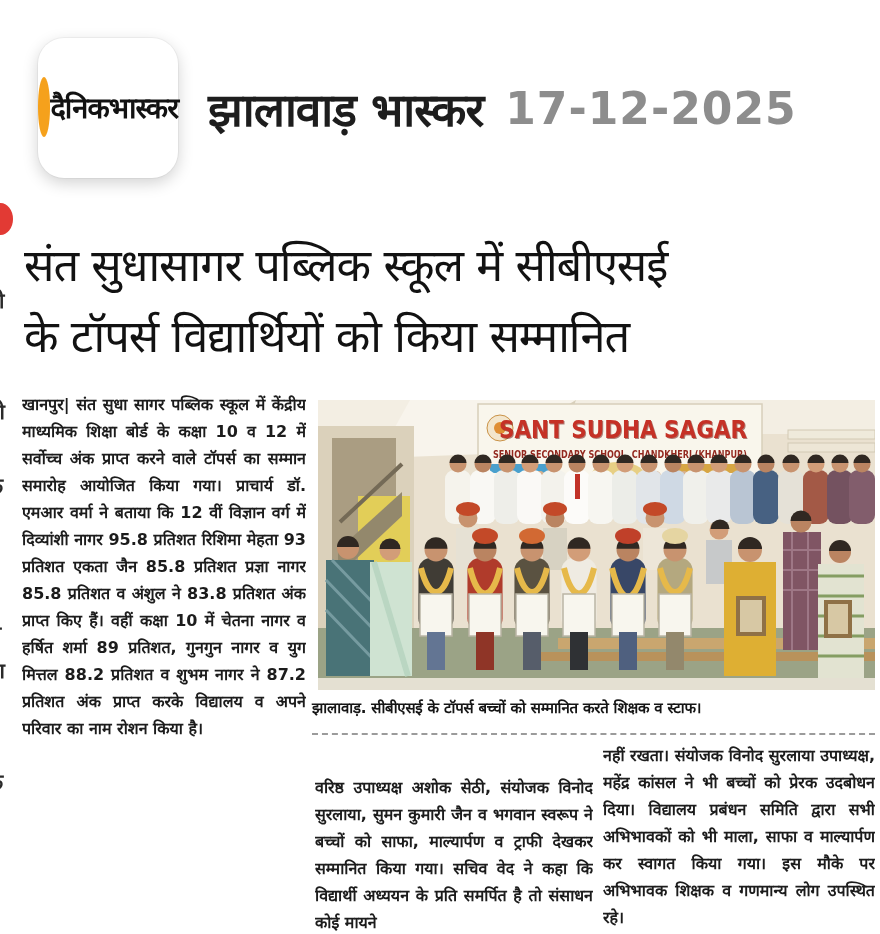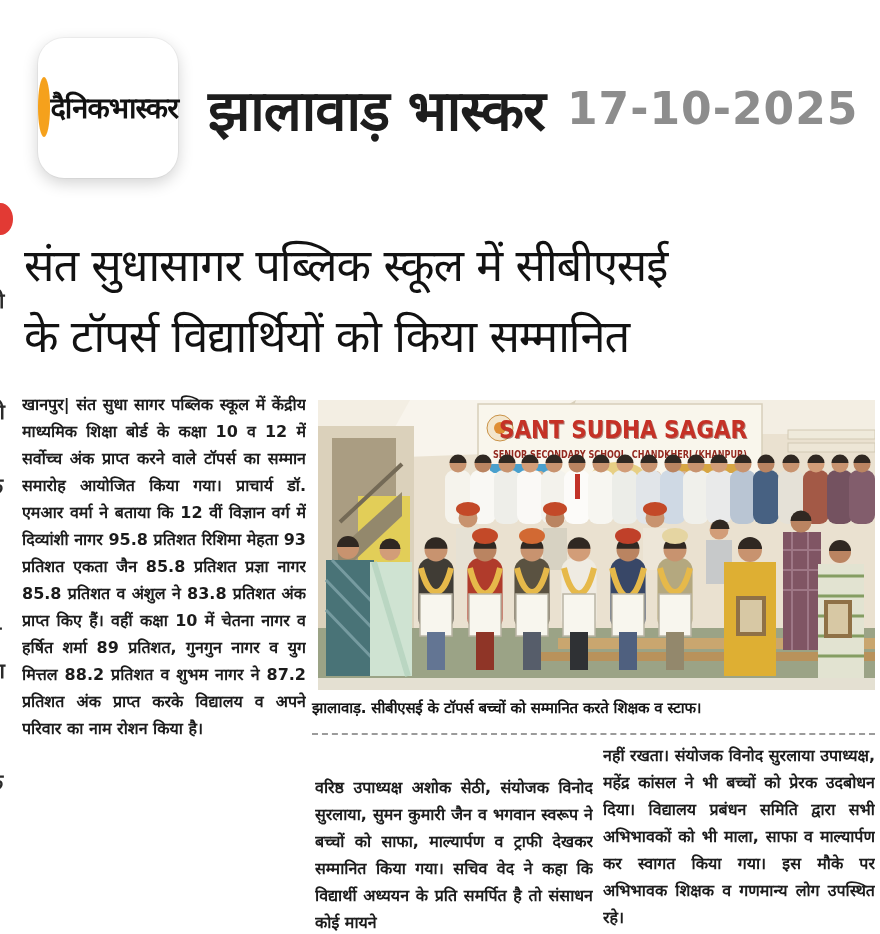--- a/index.html
+++ b/index.html
@@ -6,21 +6,21 @@
   .page{position:relative;width:880px;height:934px;background:#ffffff;overflow:hidden;
         font-family:"DejaVu Sans","Liberation Sans",sans-serif;color:#1b1b1b;}
 
   
   .masthead{position:absolute;left:38px;top:38px;display:flex;align-items:center;}
   .logo-card{width:140px;height:140px;background:#fff;border-radius:26px;
              box-shadow:0 5px 16px rgba(0,0,0,.18),0 0 0 1px rgba(0,0,0,.04);
              display:flex;align-items:center;justify-content:center;}
   .logo-sun{width:52px;height:60px;border-radius:50%;background:#F5A11C;margin-bottom:3px;}
   .logo-word{font-weight:bold;font-size:29px;line-height:30px;color:#121212;letter-spacing:-1px;text-align:center;}
-  .edition-title{margin-left:30px;font-size:56px;font-weight:bold;color:#1d1d1d;letter-spacing:-1px;white-space:nowrap;}
+  .edition-title{margin-left:30px;font-size:46px;font-weight:bold;color:#1d1d1d;letter-spacing:-1px;white-space:nowrap;}
   .masthead-date{margin-left:22px;font-size:44px;font-weight:bold;color:#8d8d8d;letter-spacing:1px;white-space:nowrap;}
 
   
   .edge-dot{position:absolute;left:-12px;top:203px;width:25px;height:32px;background:#e23a34;border-radius:50%;}
   .edge-strip{position:absolute;left:-13px;top:246px;width:27px;height:688px;overflow:hidden;
               font-weight:bold;font-size:21px;line-height:37px;color:#2a2a2a;white-space:pre-line;}
 
   
   .headline{position:absolute;left:24px;top:230px;width:852px;font-weight:normal;color:#121212;
             font-size:45px;line-height:71px;letter-spacing:-1px;white-space:nowrap;}
@@ -45,21 +45,21 @@
 
 <div class="page">
 
   <div class="masthead">
     <div class="logo-card">
       <div class="logo-sun"></div>
       <div class="logo-word">दैनिक</div>
       <div class="logo-word">भास्कर</div>
     </div>
     <div class="edition-title">झालावाड़ भास्कर</div>
-    <div class="masthead-date">17-10-2025</div>
+    <div class="masthead-date">17-12-2025</div>
   </div>
 
   <div class="edge-dot"></div>
   <div class="edge-strip">र
 ती
 त
 ब
 ो
 ते
 क

